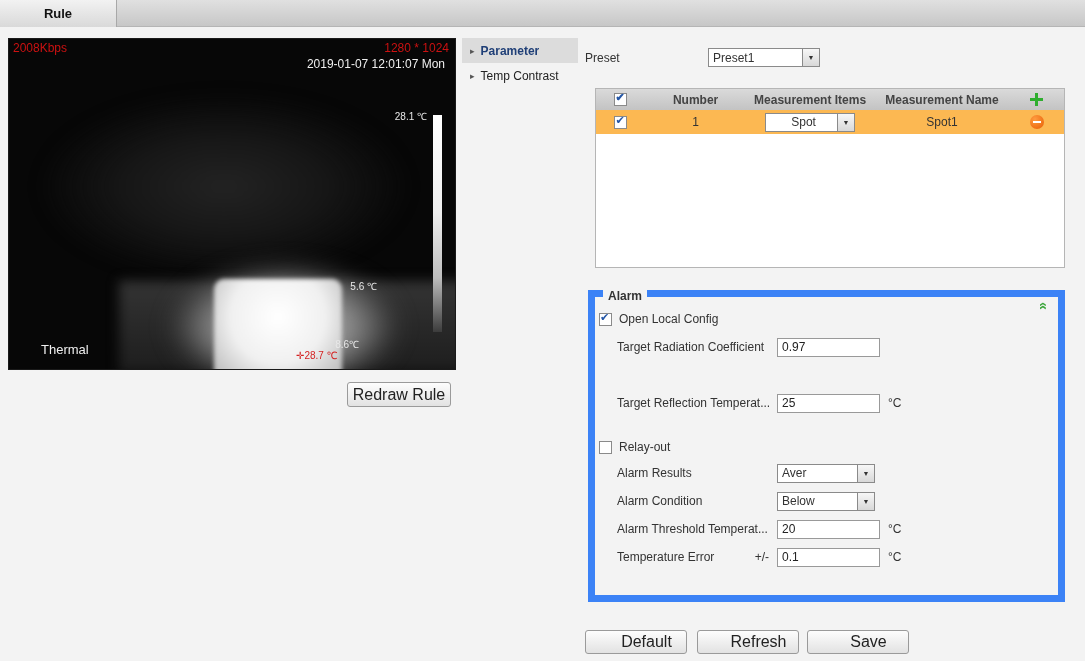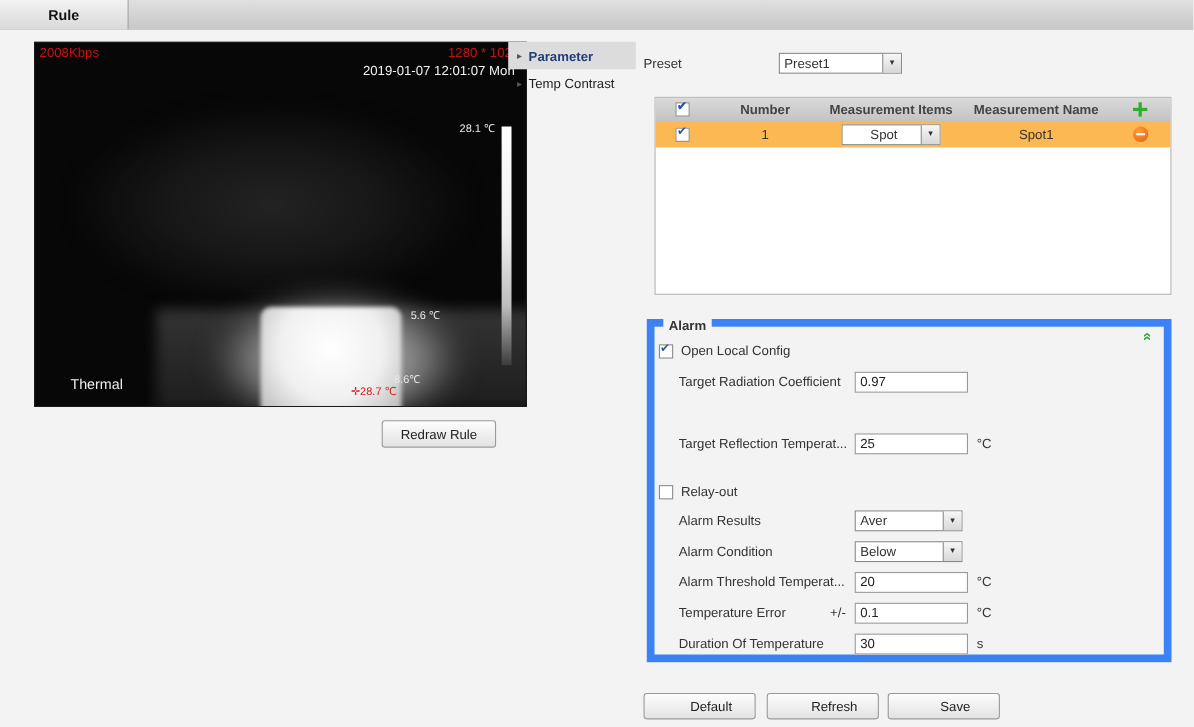--- a/index.html
+++ b/index.html
@@ -21,21 +21,21 @@
   .tab-active {
     position:absolute; left:0; top:0; width:117px; height:27px;
     background: linear-gradient(#f2f2f2,#d9d9d9);
     border-right:1px solid #a8a8a8;
     display:flex; align-items:center; justify-content:center;
     font-weight:bold; font-size:13px; color:#111; cursor:pointer;
   }
   
   .video {
     position:absolute; left:8px; top:38px; width:448px; height:332px;
-    background:#070707; overflow:hidden; border:1px solid #1a1a1a;margin-left:23px;
+    background:#070707; overflow:hidden; border:1px solid #1a1a1a;
   }
   .shelf {
     position:absolute; left:110px; top:242px; width:346px; height:92px;
     background: linear-gradient(#343434,#1d1d1d);
     filter: blur(6px);
   }
   .blob1 {
     position:absolute; left:30px; top:55px; width:370px; height:185px;
     background: radial-gradient(closest-side,#232323 0%,#151515 60%,transparent 100%);
     filter: blur(8px);
@@ -63,21 +63,21 @@
   .ov-mid      { right:78px; top:240px; color:#e8e8e8; font-size:10px; }
   .ov-min      { right:96px; top:298px; color:#e8e8e8; font-size:10px; }
   .ov-spot     { left:287px; top:311px; color:#d42222; font-size:10px; }
   .ov-thermal  { left:32px;  bottom:12px; color:#efefef; font-size:13px; }
   
   .btn {
     background: linear-gradient(#fdfdfd,#e2e2e2);
     border: 1px solid #9a9a9a;
     border-radius: 3px;
     font-family: "Liberation Sans", sans-serif;
-    font-size: 12px; color:#222;
+    font-size: 16px; color:#222;
     display:flex; align-items:center; justify-content:center;
     cursor:pointer;
   }
   .btn-redraw { position:absolute; left:347px; top:382px; width:104px; height:25px; }
   .btn-footer { position:absolute; top:630px; width:102px; height:24px;padding-left:21px; }
   .btn-default { left:585px; }
   .btn-refresh { left:697px; }
   .btn-save    { left:807px; }
   
   .menu { position:absolute; left:462px; top:38px; width:116px; }
@@ -301,24 +301,17 @@
 
   <div class="arow" style="top:250px;">
     <span class="alabel">
       <span>Temperature Error</span>
       <span class="aprefix">+/-</span>
     </span>
     <input class="tin" value="0.1" style="">
     <span class="aunit">°C</span>
   </div>
 
-  <div class="arow" style="top:278px;">
-    <span class="alabel">
-        <span>Duration Of Temperature</span>
-      </span>
-    <input class="tin" value="30" style="">
-    <span class="aunit">s</span>
-  </div>
 </div>
 
 <button class="btn btn-footer btn-default">Default</button>
 <button class="btn btn-footer btn-refresh">Refresh</button>
 <button class="btn btn-footer btn-save">Save</button>
 
 </body></html>

